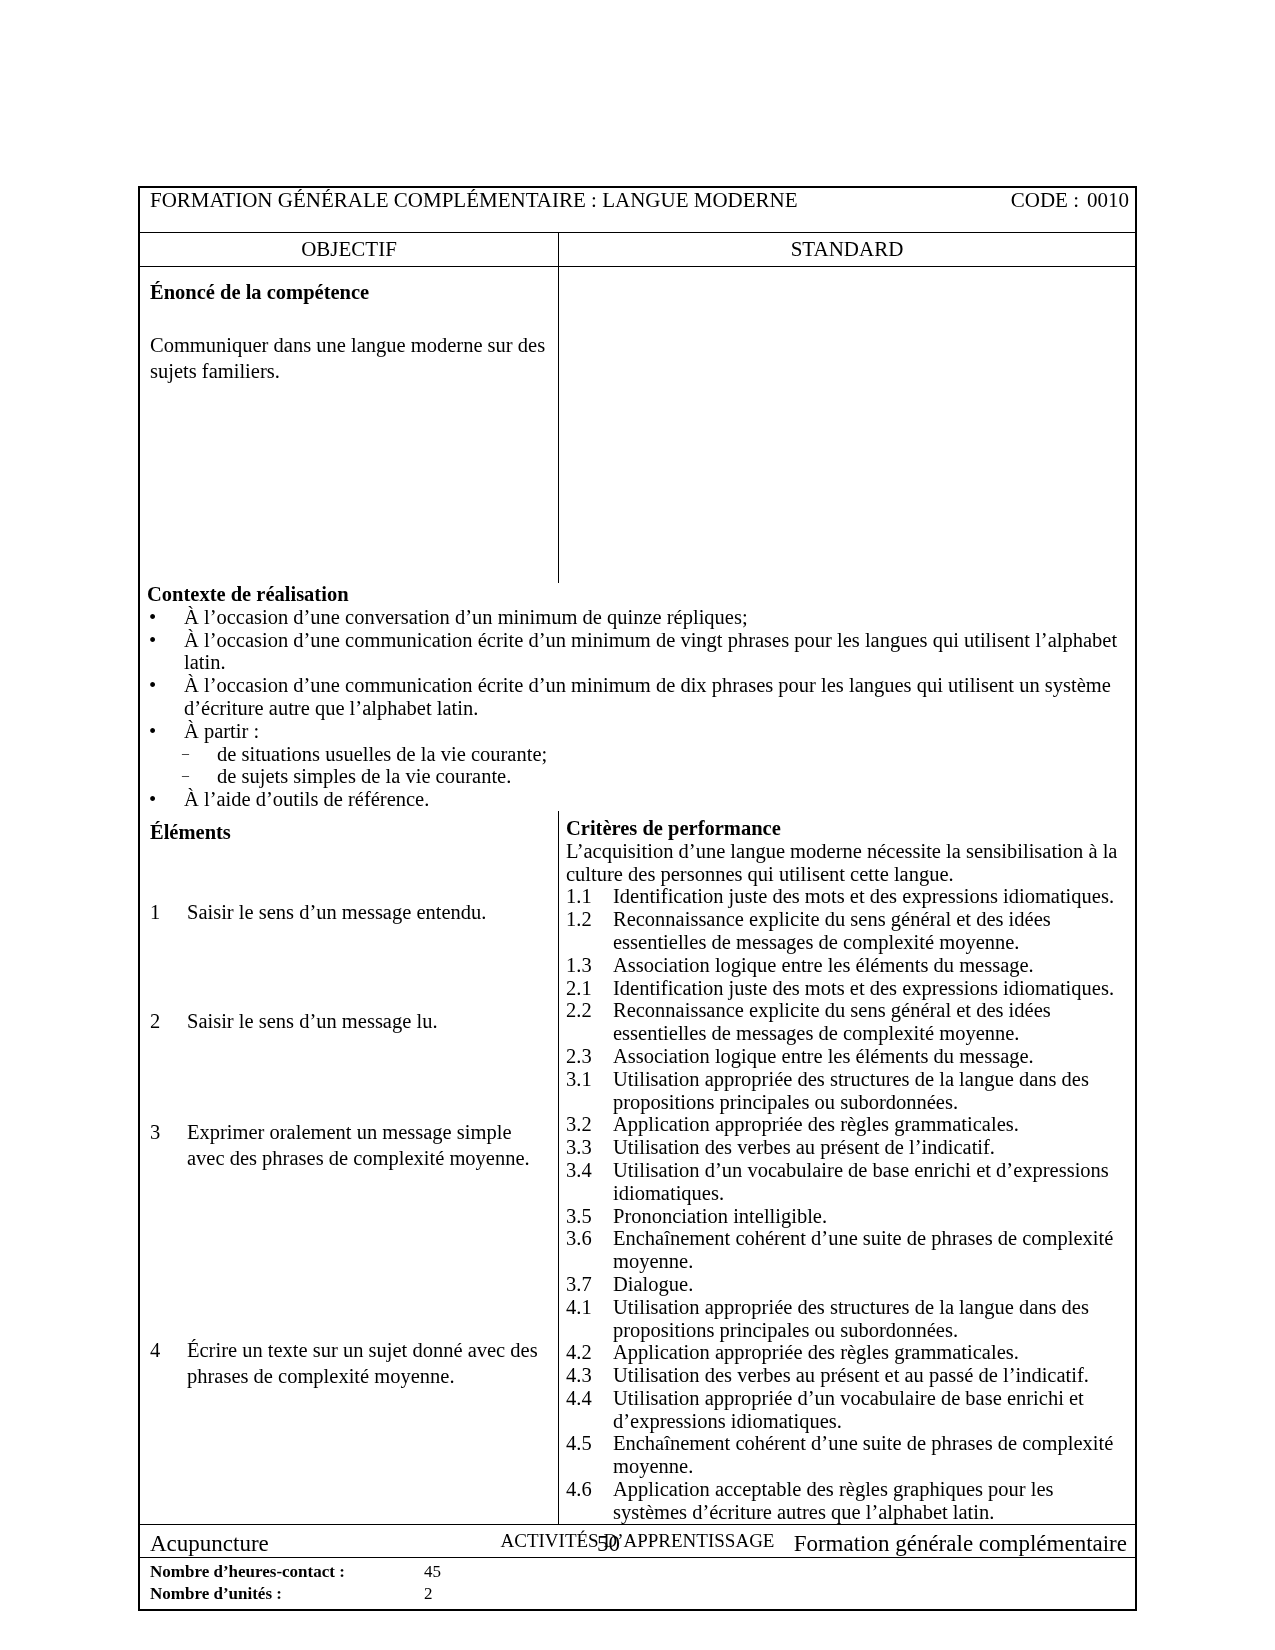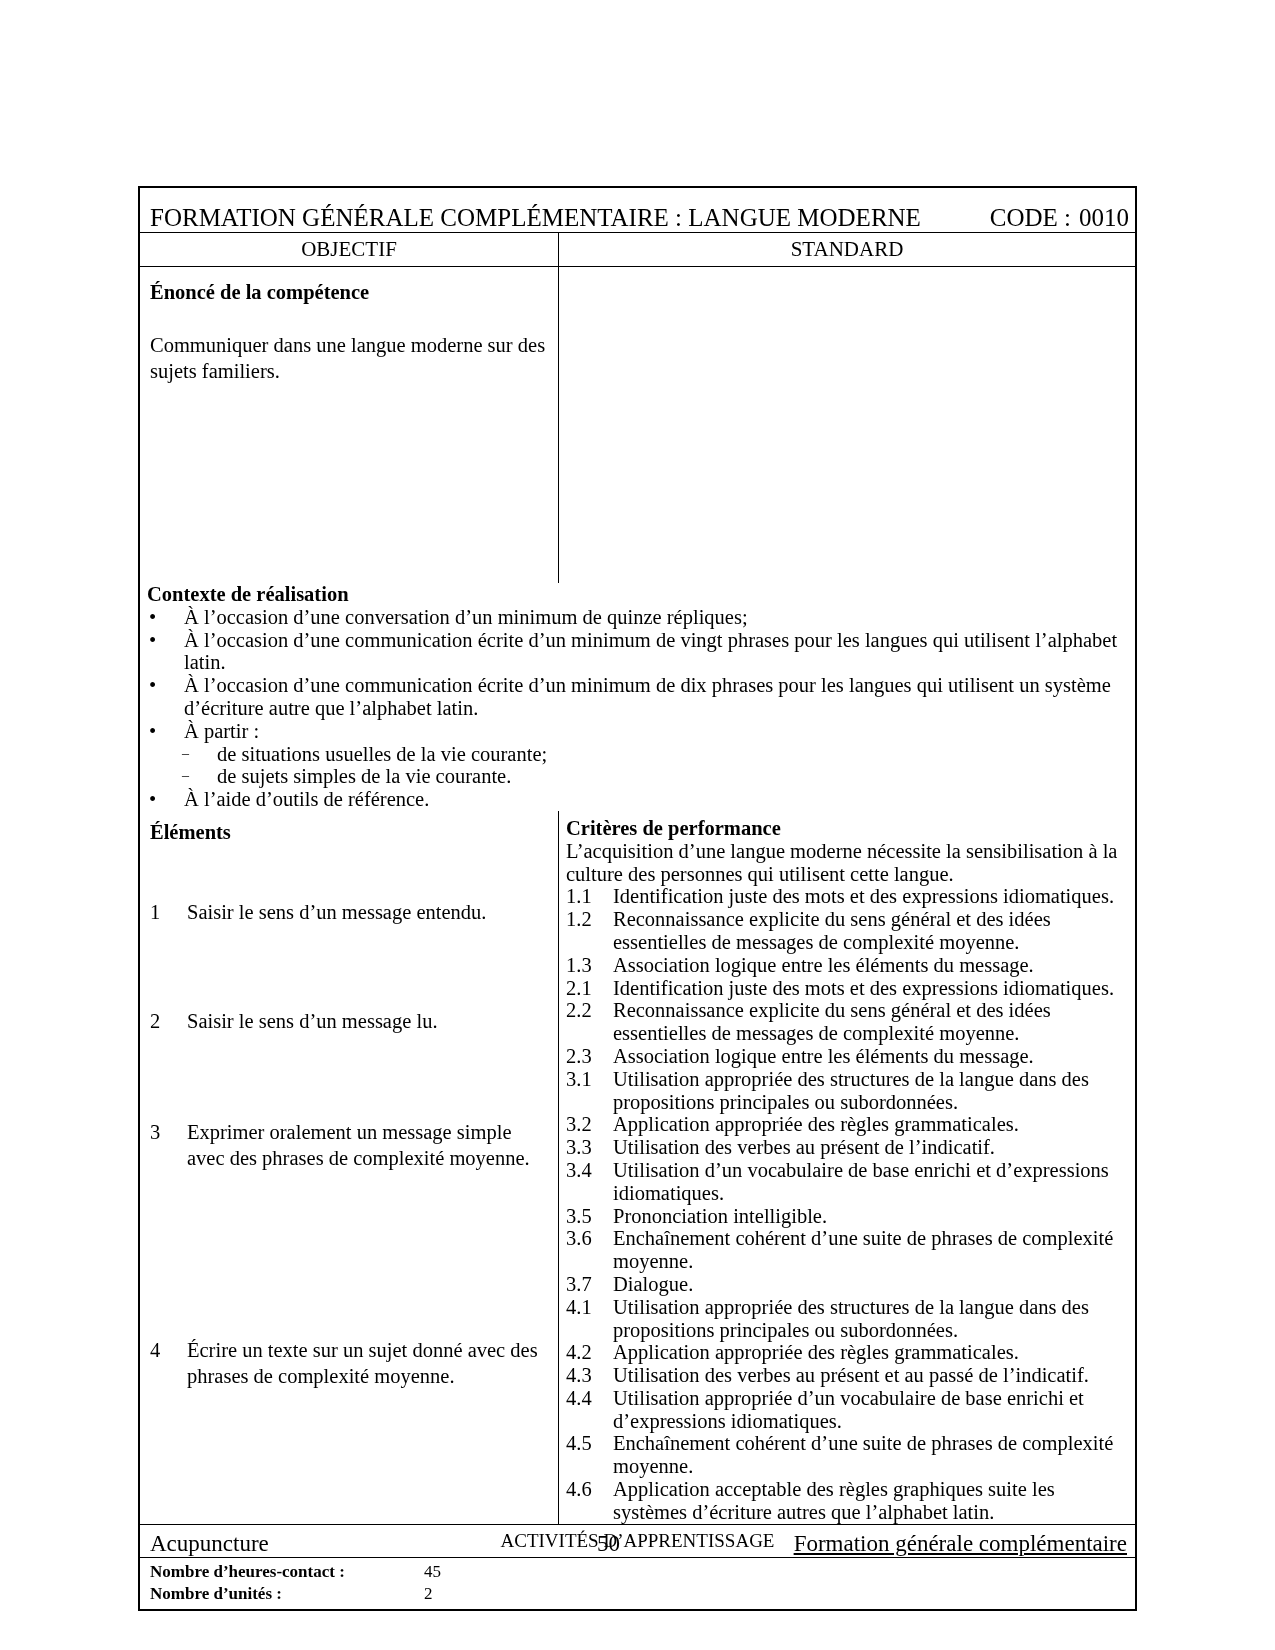--- a/index.html
+++ b/index.html
@@ -1,18 +1,18 @@
 <!DOCTYPE html>
 <html><head>
 <meta charset="utf-8">
 <style>
   html, body { margin: 0; padding: 0; background: #ffffff; }
   body { width: 1275px; height: 1650px; position: relative; font-family: "Liberation Serif", serif; color: #000; }
   .page-table { position: absolute; left: 138px; top: 186px; width: 999px; border: 2px solid #000; box-sizing: border-box; }
-  .title-row { display: flex; justify-content: space-between; align-items: flex-end; height: 44px; border-bottom: 1px solid #000; padding: 0 6px 0 10px; font-size: 25px; }
+  .title-row { display: flex; justify-content: space-between; align-items: flex-start; height: 44px; border-bottom: 1px solid #000; padding: 0 6px 0 10px; font-size: 21px; }
   .title-row .code { display: flex; gap: 8px; }
   .col-head { display: flex; height: 33px; border-bottom: 1px solid #000; font-size: 21px; }
   .col-head div { display: flex; align-items: center; justify-content: center; }
   .left-col { width: 419px; border-right: 1px solid #000; box-sizing: border-box; }
   .right-col { flex: 1; }
   .body-row { display: flex; border-bottom: 1px solid #000; font-size: 20.5px; line-height: 22.8px; }
   .body-row .left-col { padding: 6px 10px; position: relative; }
   .body-row .right-col { padding: 0 8px 0 7px; }
   .bold { font-weight: bold; }
   .bullet-item { display: flex; }
@@ -23,21 +23,21 @@
   .num-item .n { width: 47px; flex: none; }
   .elem { display: flex; position: absolute; left: 10px; right: 10px; }
   .elem .n { width: 37px; flex: none; }
   .act-row { height: 32px; display: flex; align-items: center; justify-content: center; font-size: 19px; border-bottom: 1px solid #000; }
   .info { padding: 3px 10px 4px; font-size: 17px; line-height: 22px; }
   .info .line { display: flex; }
   .info .lbl { width: 274px; font-weight: bold; }
   .footer { position: absolute; top: 1531px; left: 150px; width: 977px; display: flex; justify-content: space-between; font-size: 23px; }
   .footer span { flex: 1; }
   .footer .mid { text-align: center; flex: none; width: 60px; margin-left: -60px; }
-  .footer .r { text-align: right; text-decoration: underline; }
+  .footer .r { text-align: right; }
 </style>
 </head>
 <body>
 
 <div class="page-table">
   <div class="title-row">
     <span>FORMATION GÉNÉRALE COMPLÉMENTAIRE : LANGUE MODERNE</span>
     <span class="code">
       <span>CODE :</span>
       <span>0010</span>
@@ -177,21 +177,21 @@
       <div class="num-item">
           <span class="n">4.4</span>
           <span>Utilisation appropriée d’un vocabulaire de base enrichi et d’expressions idiomatiques.</span>
         </div>
       <div class="num-item">
           <span class="n">4.5</span>
           <span>Enchaînement cohérent d’une suite de phrases de complexité moyenne.</span>
         </div>
       <div class="num-item">
           <span class="n">4.6</span>
-          <span>Application acceptable des règles graphiques suite les systèmes d’écriture autres que l’alphabet latin.</span>
+          <span>Application acceptable des règles graphiques pour les systèmes d’écriture autres que l’alphabet latin.</span>
         </div>
     </div>
   </div>
 
   <div class="act-row">ACTIVITÉS D’APPRENTISSAGE</div>
   <div class="info">
     <div class="line">
       <span class="lbl">Nombre d’heures-contact :</span>
       <span>45</span>
     </div>

